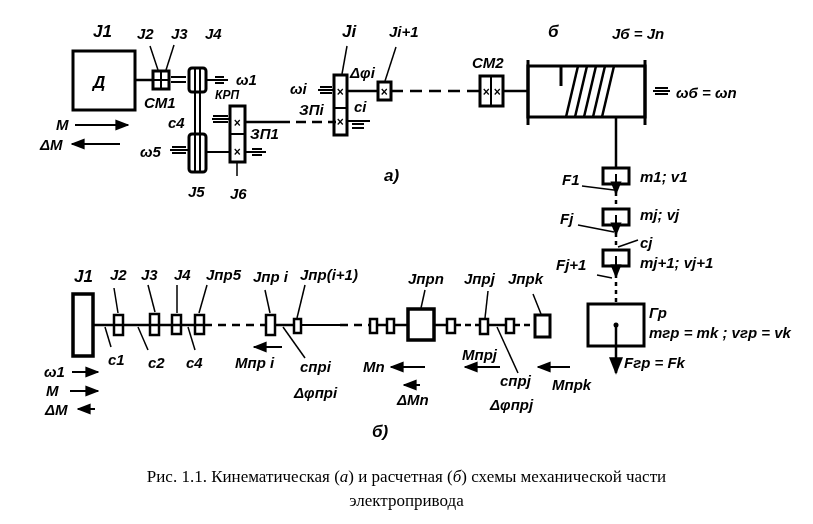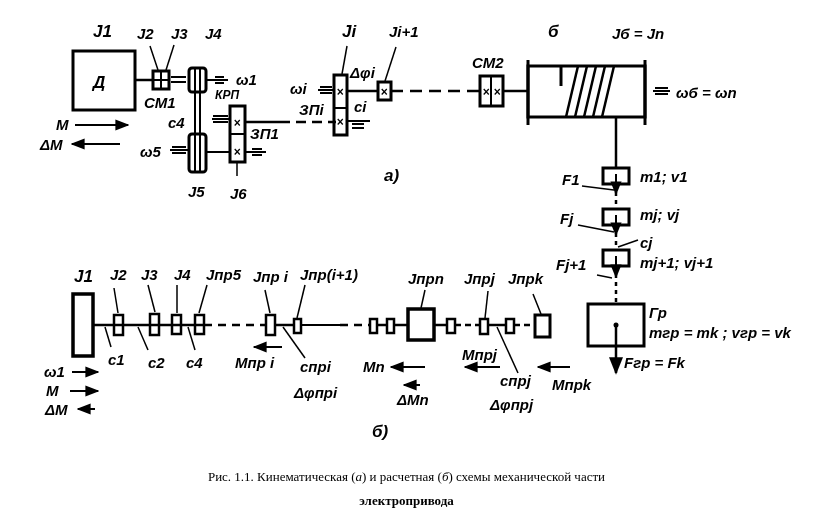--- a/index.html
+++ b/index.html
@@ -1,21 +1,21 @@
 <!DOCTYPE html>
 <html><head>
 <meta charset="utf-8">
 <style>
   html, body { margin:0; padding:0; background:#ffffff; }
   body { width:813px; height:524px; position:relative; overflow:hidden; font-family:"Liberation Sans", sans-serif; color:#000; }
   svg { position:absolute; left:0; top:0; }
   .lbl { font-family:"Liberation Sans", sans-serif; font-style:italic; font-weight:bold; font-size:15px; fill:#000; }
   .sm { font-size:12px; }
   .big { font-size:17px; }
-  .caption { position:absolute; left:0; width:813px; text-align:center; font-family:"Liberation Serif", serif; font-size:13px; line-height:24px; }
+  .caption { position:absolute; left:0; width:813px; text-align:center; font-family:"Liberation Serif", serif; font-size:17px; line-height:24px; }
   .caption .it { font-style:italic; }
 </style>
 </head>
 <body>
 
 <svg width="813" height="524" viewBox="0 0 813 524">
   <defs>
     <marker id="arr" viewBox="0 0 10 10" refX="9" refY="5" markerWidth="7" markerHeight="7" orient="auto">
       <path d="M0,1 L10,5 L0,9 z" fill="#000"></path>
     </marker>
@@ -237,13 +237,13 @@
     <text class="lbl" x="44" y="377">ω1</text>
     <text class="lbl" x="46" y="396">M</text>
     <text class="lbl" x="45" y="415">ΔM</text>
     <text class="lbl big" x="372" y="437">б)</text>
   </g>
 </svg>
 
 <div class="caption" style="top:465px;">
   <span>Рис. 1.1. Кинематическая (</span><span class="it">а</span><span>) и расчетная (</span><span class="it">б</span><span>) схемы механической части</span>
 </div>
-<div class="caption" style="top:489px;font-weight:bold;">электропривода</div>
+<div class="caption" style="top:489px;">электропривода</div>
 
 </body></html>

